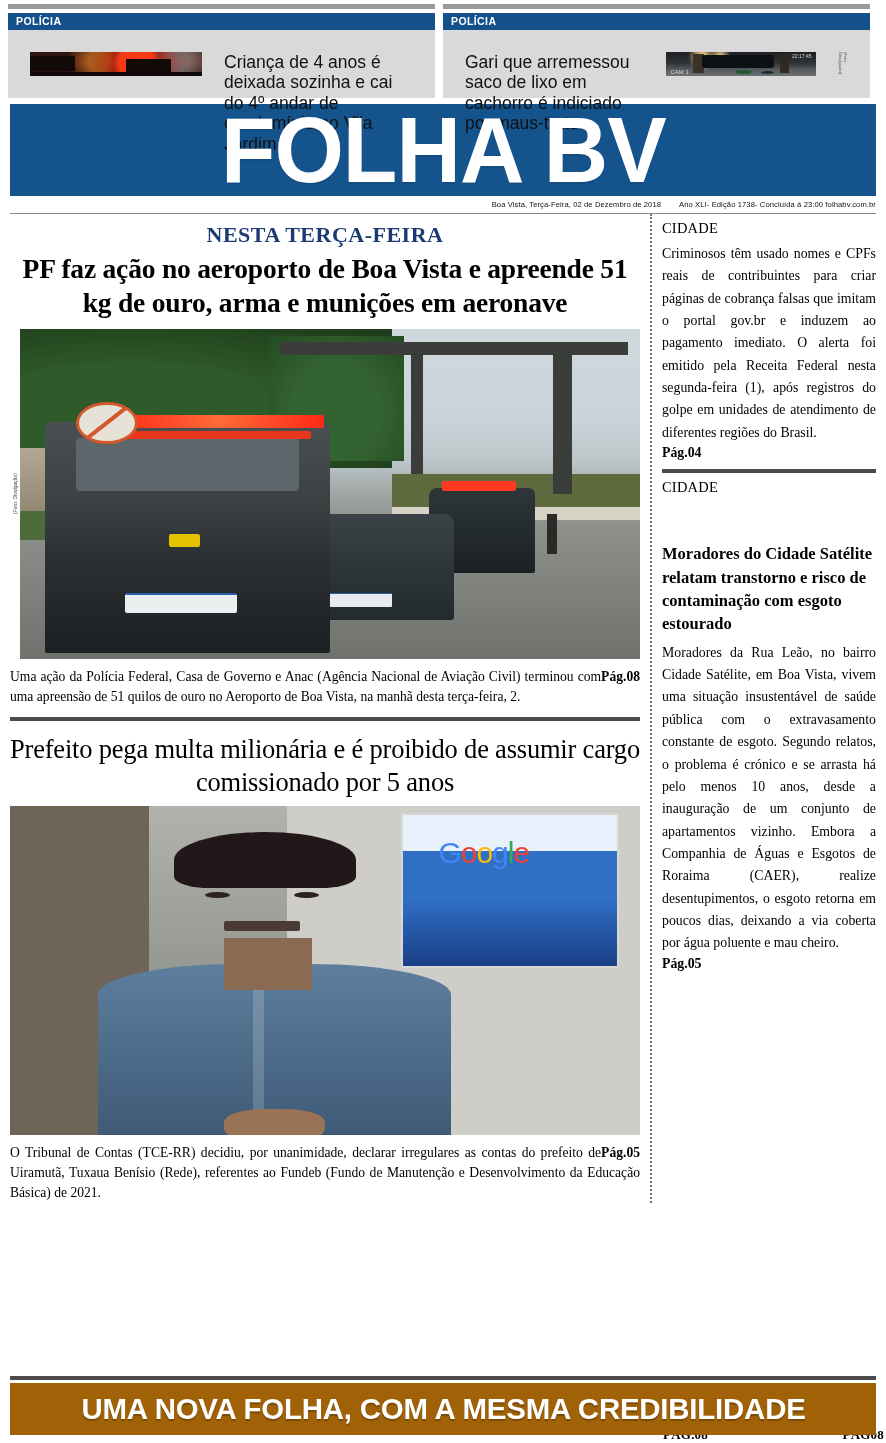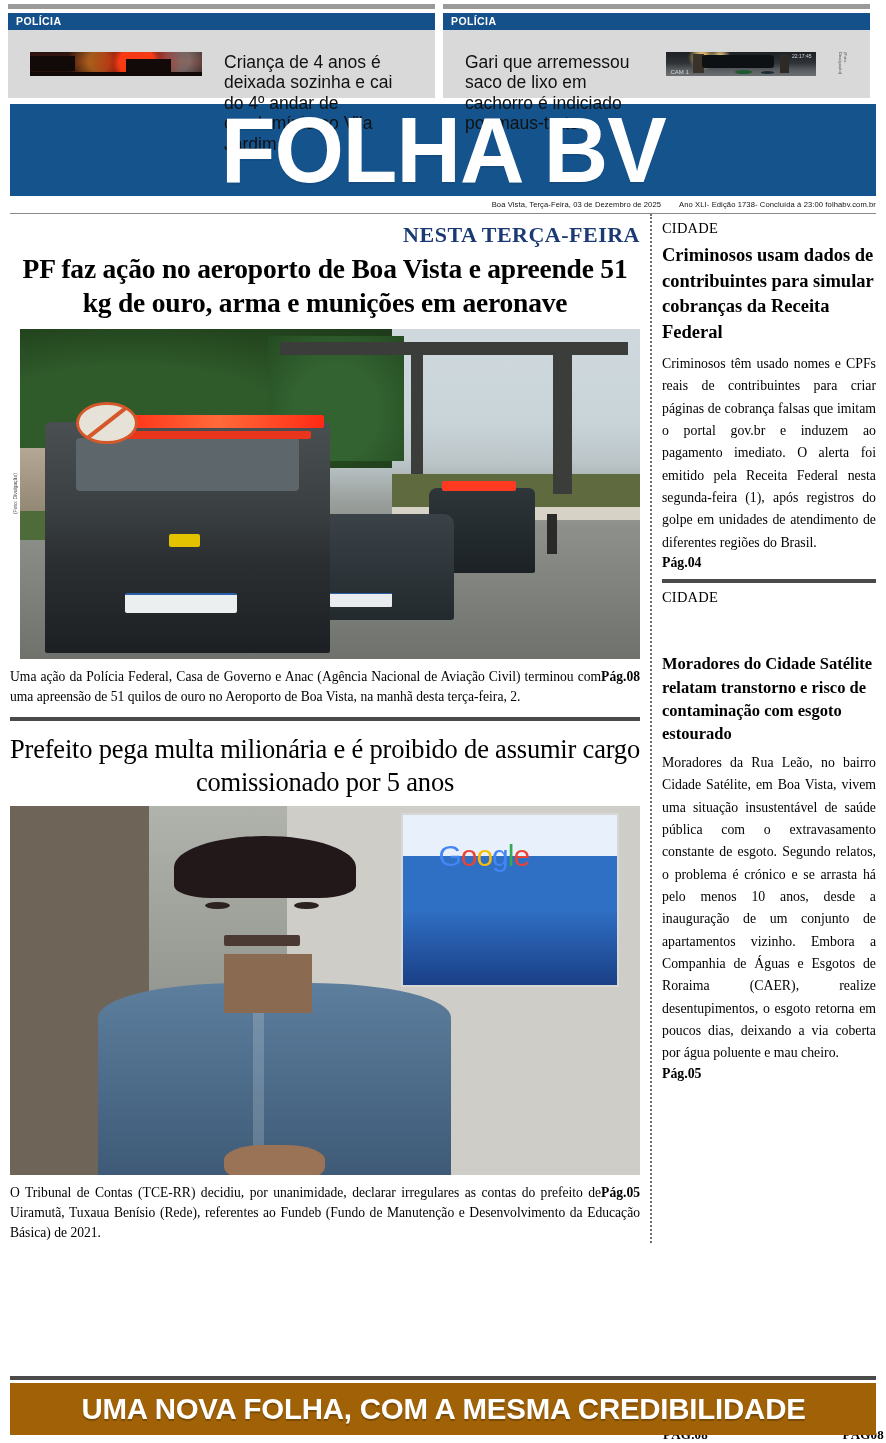--- a/index.html
+++ b/index.html
@@ -71,21 +71,21 @@
     font-size:7.6px;color:#111;letter-spacing:.1px;
   }
   .hr-thin{height:1px;background:#8a8a8a;margin:4px 10px 0 10px;}
 
   
   .content{display:flex;padding:0 10px;box-sizing:border-box;width:886px;gap:10px;}
   .col-main{width:630px;flex:0 0 630px;}
   .col-side{width:226px;flex:0 0 226px;border-left:2px dotted #6f6f6f;padding-left:10px;box-sizing:border-box;}
 
   .kicker{
-    text-align:right;color:#1b3a73;font-weight:bold;font-size:22px;
+    text-align:center;color:#1b3a73;font-weight:bold;font-size:22px;
     letter-spacing:.5px;margin:8px 0 4px 0;font-family:"Liberation Serif",serif;
   }
   .lead-head{
     text-align:center;font-weight:bold;font-size:27.5px;line-height:1.22;
     margin:2px 0 10px 0;letter-spacing:-.2px;
   }
   .lead-head2{
     text-align:center;font-weight:normal;font-size:26.5px;line-height:1.22;
     margin:12px 0 8px 0;letter-spacing:-.2px;
   }
@@ -122,21 +122,21 @@
   .bp1 .bow{position:absolute;left:24%;top:62%;width:5%;height:4%;background:#e3c200;border-radius:2px;}
   .bp1 .car2{position:absolute;left:46%;top:56%;width:24%;height:32%;background:linear-gradient(180deg,#3a4247,#232a2e);border-radius:14px 10px 3px 3px;}
   .bp1 .car2p{position:absolute;left:50%;top:80%;width:10%;height:4%;background:#e9ecee;border-top:1.5px solid #2b5ea8;border-radius:1px;}
   .bp1 .car3{position:absolute;left:66%;top:48%;width:17%;height:26%;background:linear-gradient(180deg,#2e3639,#1b2124);border-radius:8px 6px 2px 2px;}
   .bp1 .car3l{position:absolute;left:68%;top:46%;width:12%;height:3%;background:#ff3a20;border-radius:2px;}
   .bp1 .farfield{position:absolute;left:60%;top:44%;width:40%;height:10%;background:#5f6b3f;}
   .bp1 .curb{position:absolute;left:60%;top:54%;width:40%;height:4%;background:#d6d2c6;}
   .bp1 .bollard{position:absolute;top:56%;width:1.6%;height:12%;background:#2a2a28;}
 
   
-  .bp2{background:linear-gradient(180deg,#cfc9bd 0%,#bdb6a9 40%,#a9a195 100%);height:369px;}
+  .bp2{background:linear-gradient(180deg,#cfc9bd 0%,#bdb6a9 40%,#a9a195 100%);height:329px;}
   .bp2 .bgwall{position:absolute;left:0;top:0;width:100%;height:100%;background:linear-gradient(90deg,#6e6558 0 22%, #8e8b84 22% 44%, #cfcdc8 44% 100%);}
   .bp2 .glass{position:absolute;left:22%;top:0;width:22%;height:62%;background:linear-gradient(180deg,#b9bdb6,#8f938d);opacity:.8;}
   .bp2 .screen{position:absolute;left:62%;top:2%;width:34%;height:46%;
       background:linear-gradient(180deg,#e8f0fb 0 24%, #2f6fc4 24% 56%, #1a3f86 100%);border:2px solid #d7d7d5;}
   .bp2 .glogo{position:absolute;left:68%;top:9%;font-family:"Liberation Sans",sans-serif;font-size:30px;font-weight:400;letter-spacing:-1px;}
   .bp2 .glogo span:nth-child(1){color:#4285F4}
   .bp2 .glogo span:nth-child(2){color:#EA4335}
   .bp2 .glogo span:nth-child(3){color:#FBBC05}
   .bp2 .glogo span:nth-child(4){color:#4285F4}
   .bp2 .glogo span:nth-child(5){color:#34A853}
@@ -221,21 +221,21 @@
         <div class="teaser-credit">(Foto: Divulgação)</div>
       </div>
     </div>
 
   </div>
 
   <div class="masthead">
     <div class="masthead-title">FOLHA BV</div>
   </div>
   <div class="dateline">
-    <span>Boa Vista, Terça-Feira, 03 de Dezembro de 2025</span>
+    <span>Boa Vista, Terça-Feira, 02 de Dezembro de 2018</span>
     <span>Ano XLI- Edição 1738- Concluída á 23:00  folhabv.com.br</span>
   </div>
   <div class="hr-thin"></div>
 
   <div class="content">
 
     <div class="col-main">
 
       <div class="kicker">NESTA TERÇA-FEIRA</div>
       <div class="lead-head">PF faz ação no aeroporto de Boa Vista e apreende 51 kg de ouro, arma e munições em aeronave</div>
@@ -302,21 +302,20 @@
         <span class="cap-pag">Pág.05</span>
         <span>O Tribunal de Contas (TCE-RR) decidiu, por unanimidade, declarar irregulares as contas do prefeito de Uiramutã, Tuxaua Benísio (Rede), referentes ao Fundeb (Fundo de Manutenção e Desenvolvimento da Educação Básica) de 2021.</span>
       </div>
 
     </div>
 
     <div class="col-side">
 
       <div>
         <div class="side-kicker">CIDADE</div>
-        <div class="side-head">Criminosos usam dados de contribuintes para simular cobranças da Receita Federal</div>
         <div class="side-body">Criminosos têm usado nomes e CPFs reais de contribuintes para criar páginas de cobrança falsas que imitam o portal gov.br e induzem ao pagamento imediato. O alerta foi emitido pela Receita Federal nesta segunda-feira (1), após registros do golpe em unidades de atendimento de diferentes regiões do Brasil.</div>
         <div class="side-pag">Pág.04</div>
       </div>
 
       <div class="side-rule"></div>
 
       <div>
         <div class="side-kicker">CIDADE</div>
         <div class="side-head tight">Moradores do Cidade Satélite relatam transtorno e risco de contaminação com esgoto estourado</div>
         <div class="side-body">Moradores da Rua Leão, no bairro Cidade Satélite, em Boa Vista, vivem uma situação insustentável de saúde pública com o extravasamento constante de esgoto. Segundo relatos, o problema é crónico e se arrasta há pelo menos 10 anos, desde a inauguração de um conjunto de apartamentos vizinho. Embora a Companhia de Águas e Esgotos de Roraima (CAER), realize desentupimentos, o esgoto retorna em poucos dias, deixando a via coberta por água poluente e mau cheiro.</div>

